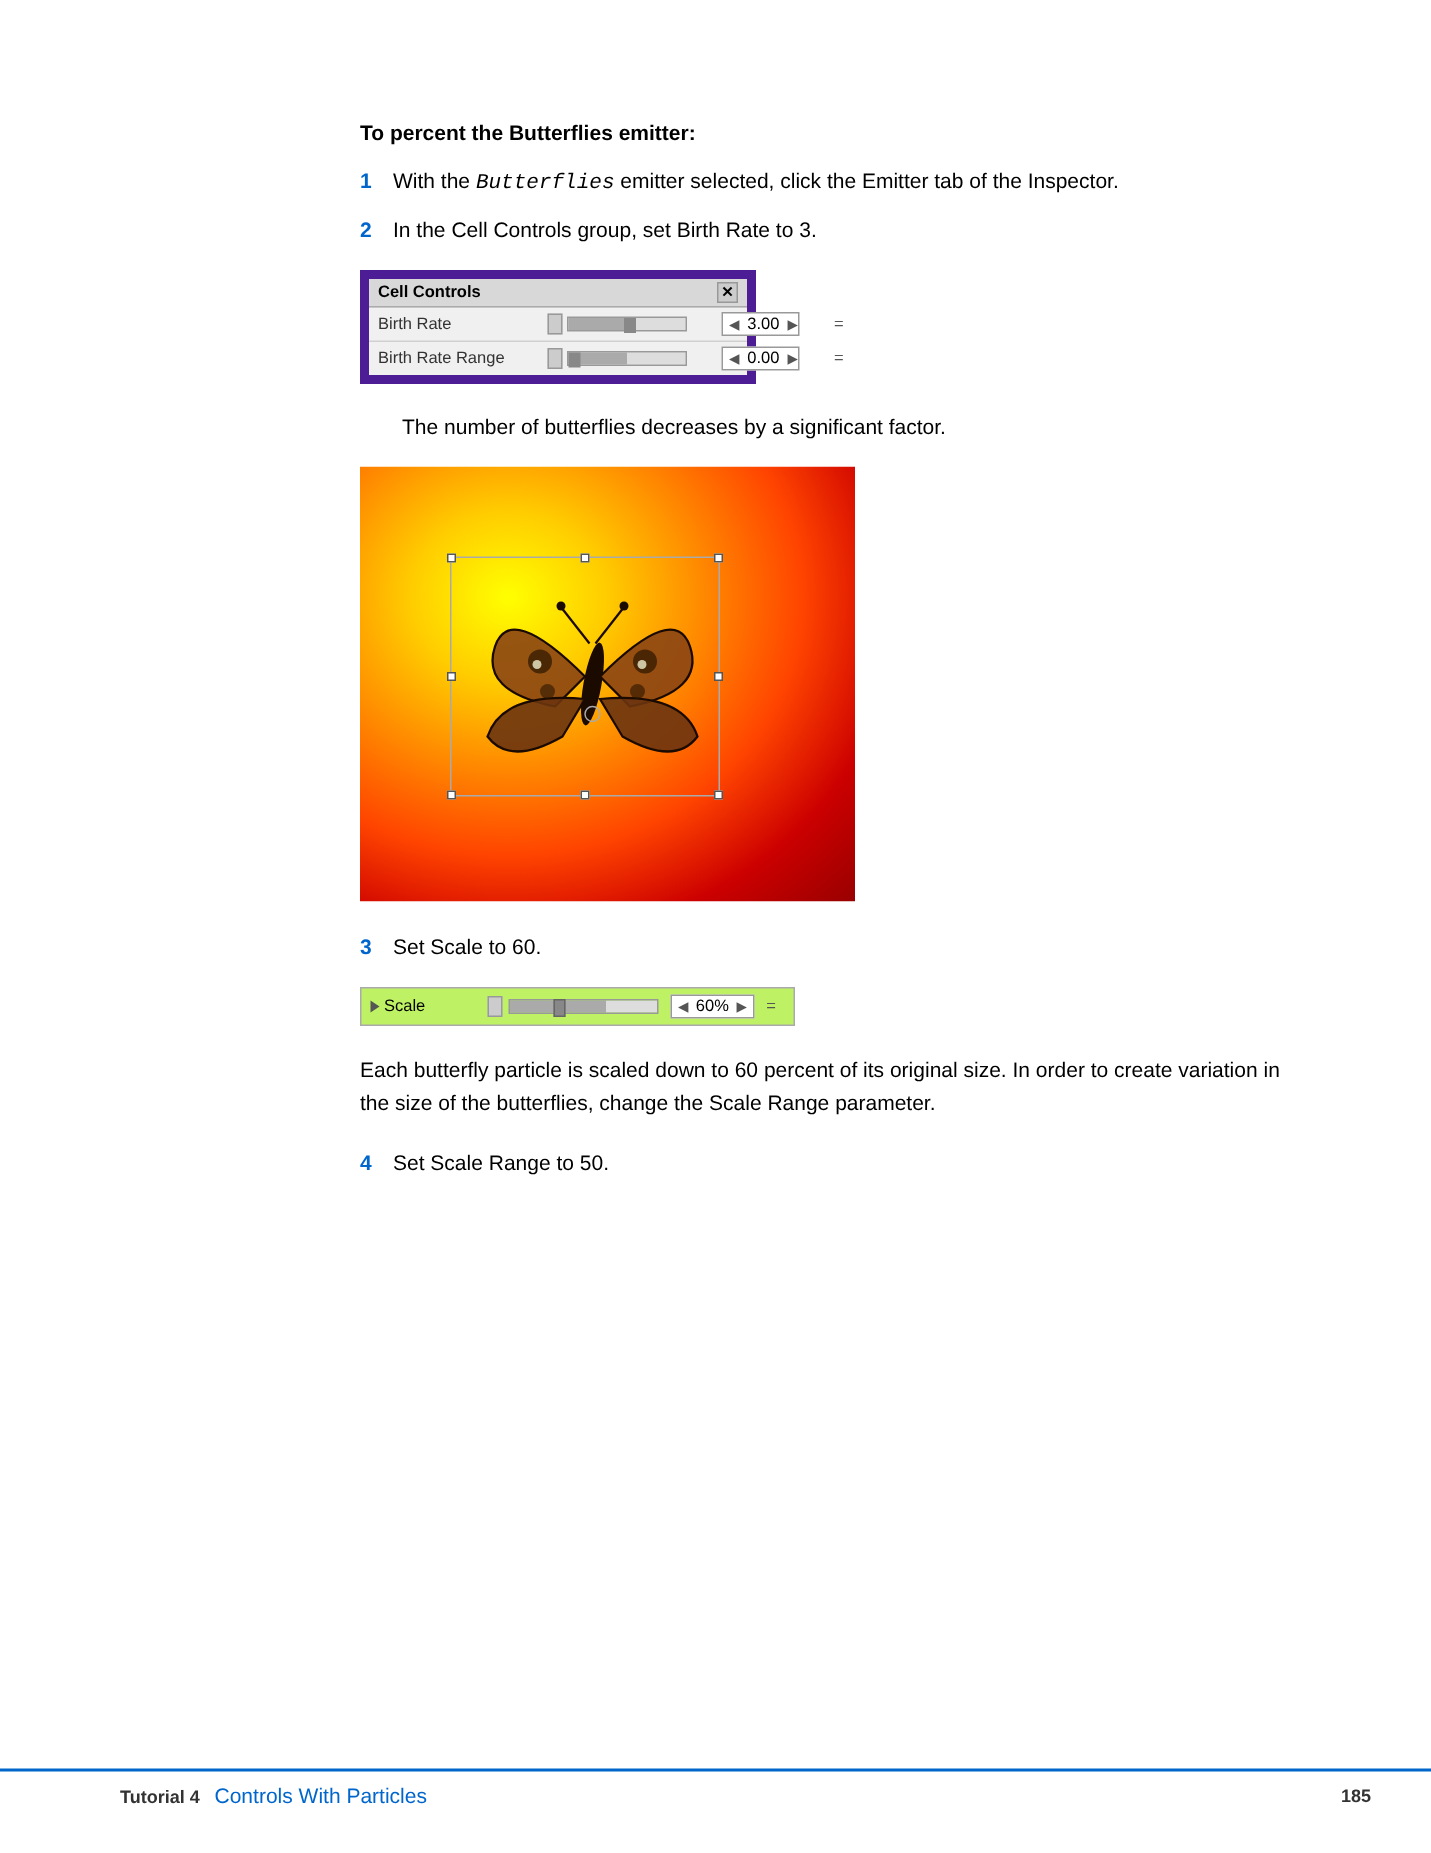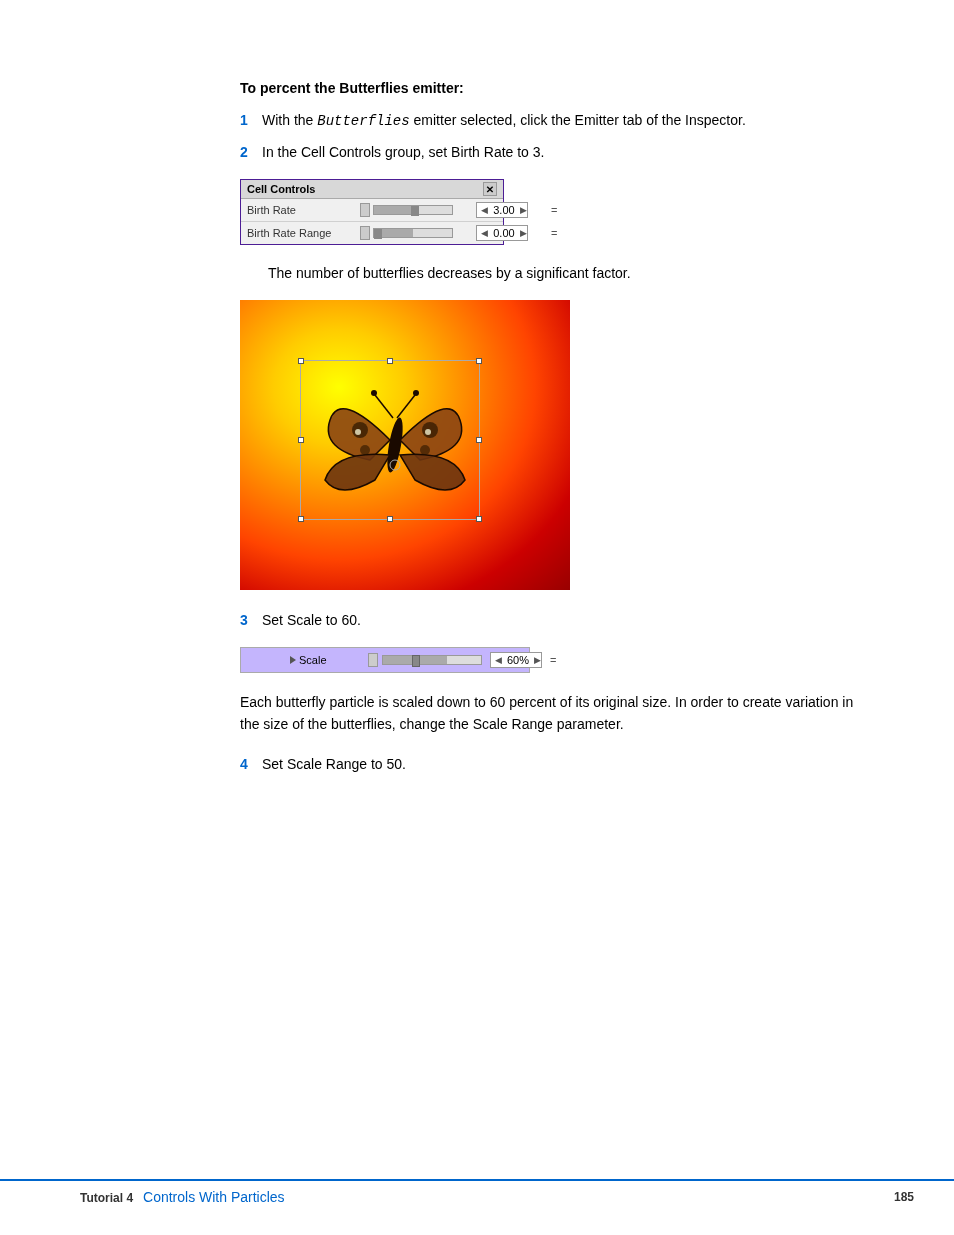--- a/index.html
+++ b/index.html
@@ -49,21 +49,21 @@
       font-size: 14px;
       line-height: 1.5;
     }
 
     .step-text em {
       font-style: italic;
       font-family: Liberation Mono, monospace;
     }
 
     .cell-controls-panel {
-      border: 1px solid #4c1d95;
+      border: 6px solid #4c1d95;
       width: 264px;
       margin: 14px 0 18px 0;
       font-size: 11px;
       background: #f0f0f0;
     }
 
     .panel-header {
       background: #d8d8d8;
       padding: 2px 6px;
       display: flex;
@@ -206,22 +206,21 @@
       left: 70px;
       width: 170px;
       height: 140px;
     }
 
     .scale-panel {
       border: 1px solid #aaaaaa;
       width: 290px;
       margin: 8px 0 18px 0;
       font-size: 11px;
-      background: #c4b5fd;
-      padding-left: 43px;
+      background: #bef264;
     }
 
     .scale-row {
       display: flex;
       align-items: center;
       padding: 4px 6px;
       gap: 8px;
     }
 
     .scale-label {

